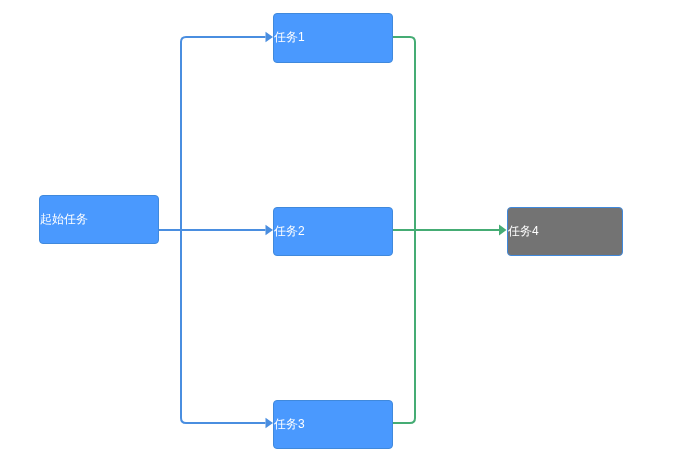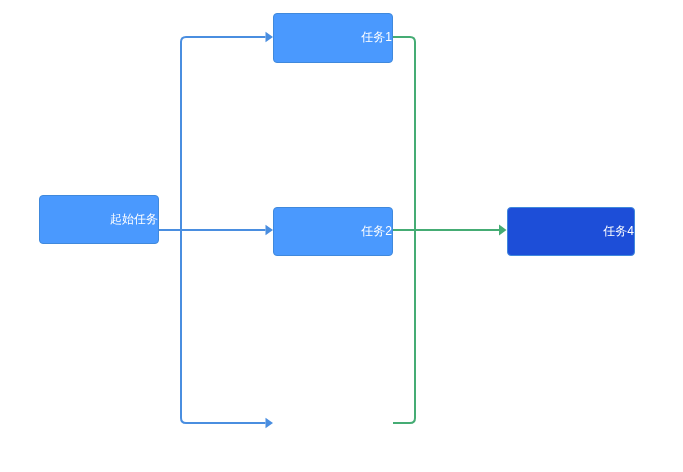--- a/index.html
+++ b/index.html
@@ -2,21 +2,21 @@
 <html><head>
 <meta charset="utf-8">
 <title>Task Flow Chart</title>
 <style>
   html,body{margin:0;padding:0;}
   body{width:683px;height:472px;background:#ffffff;overflow:hidden;
        font-family:"Liberation Sans",sans-serif;}
   #canvas{position:relative;width:683px;height:472px;background:#ffffff;}
   svg.flow{position:absolute;left:0;top:0;width:683px;height:472px;}
   .node{position:absolute;box-sizing:border-box;border-radius:4px;
-        display:flex;align-items:center;justify-content:flex-end;
+        display:flex;align-items:center;justify-content:flex-start;
         color:#ffffff;font-size:12px;line-height:1;
         border:1px solid #4089dc;background:#4a99fe;
         font-family:"Liberation Sans",sans-serif;letter-spacing:0;}
   .node > span{position:relative;top:-1px;white-space:nowrap;}
 </style>
 </head>
 <body>
 
 <div id="canvas" style="width: 683px; height: 472px; background: rgb(255, 255, 255);">
 
@@ -42,22 +42,25 @@
   </svg>
 
   <div class="node" style="left: 39px; top: 195px; width: 120px; height: 49px; background: rgb(74, 153, 254); border-color: rgb(64, 137, 220); color: rgb(255, 255, 255);">
     <span>起始任务</span>
   </div>
 
   <div class="node" style="left: 273px; top: 13px; width: 120px; height: 50px; background: rgb(74, 153, 254); border-color: rgb(64, 137, 220); color: rgb(255, 255, 255);">
     <span>任务1</span>
   </div>
 
-  <div class="node" style="left: 273px; top: 207px; width: 120px; height: 49px; background: rgb(74, 153, 254); border-color: rgb(64, 137, 220); color: rgb(255, 255, 255); padding-left: 48px;">
+  <div class="node" style="left: 273px; top: 207px; width: 120px; height: 49px; background: rgb(74, 153, 254); border-color: rgb(64, 137, 220); color: rgb(255, 255, 255);">
     <span>任务2</span>
   </div>
 
+  <div class="node" style="left: 273px; top: 400px; width: 120px; height: 49px; background: rgb(74, 153, 254); border-color: rgb(64, 137, 220); color: rgb(255, 255, 255);">
+    <span>任务3</span>
+  </div>
 
-  <div class="node" style="left: 507px; top: 207px; width: 128px; height: 49px; background: #1d4ed8; border-color: rgb(64, 137, 220); color: rgb(255, 255, 255);">
+  <div class="node" style="left: 507px; top: 207px; width: 116px; height: 49px; background: #737373; border-color: rgb(64, 137, 220); color: rgb(255, 255, 255);">
     <span>任务4</span>
   </div>
 
 </div>
 
 </body></html>

